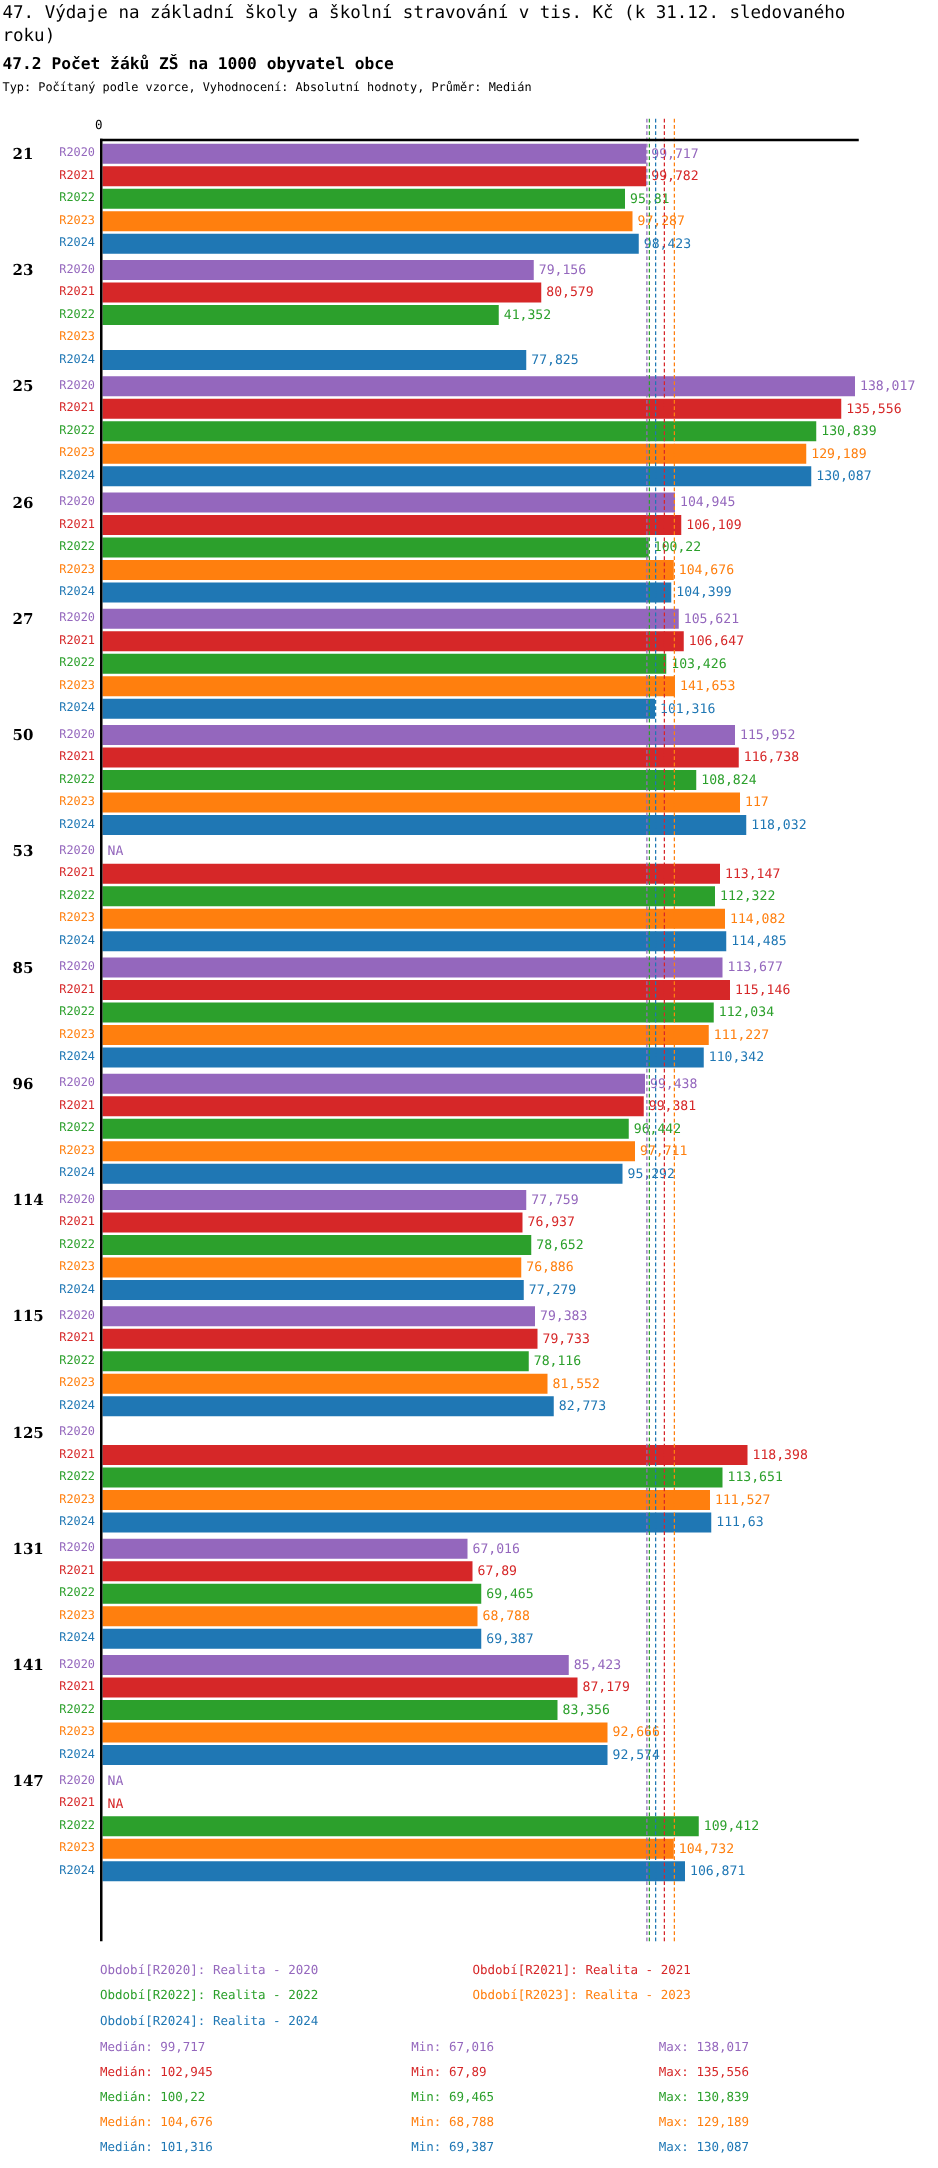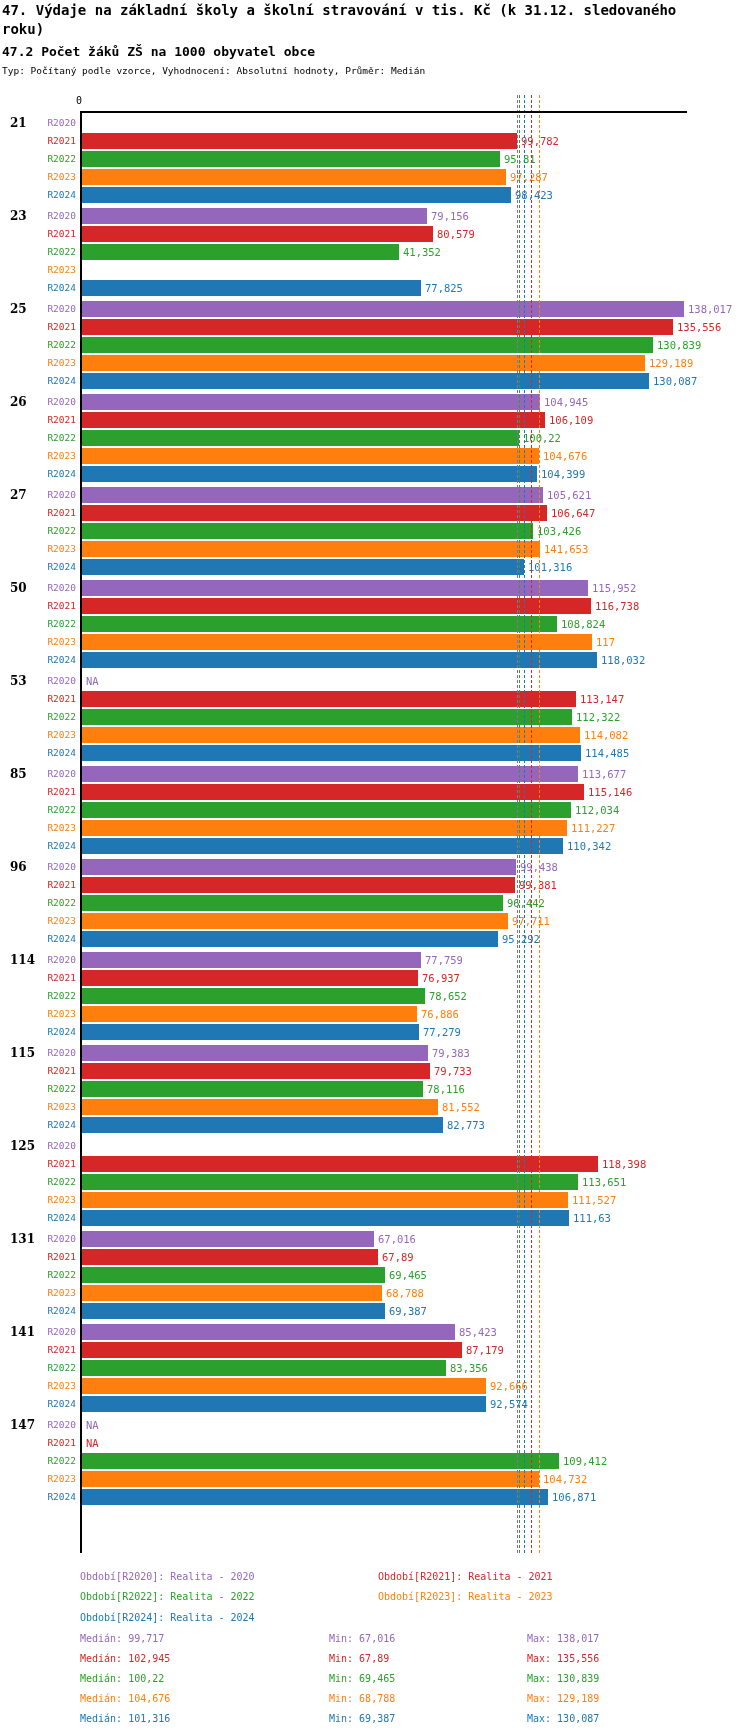--- a/index.html
+++ b/index.html
@@ -1,20 +1,20 @@
 <!DOCTYPE html>
 <html><head>
 <meta charset="utf-8">
 <style>
   html,body { margin:0; padding:0; background:#fff; }
   .page {
     position:relative; width:750px; height:1734px; overflow:hidden;
     background:#fff; font-family:"DejaVu Sans Mono", monospace; color:#000;
   }
-  .title-line { position:absolute; left:2px; font-size:14px; font-weight:bold; white-space:nowrap; }
+  .title-line { position:absolute; left:2px; font-size:14px; font-weight:normal; white-space:nowrap; }
   .subtitle   { position:absolute; left:2px; top:44px; font-size:13px; font-weight:bold; white-space:nowrap; }
   .meta       { position:absolute; left:2px; top:65px; font-size:9.5px; white-space:nowrap; }
   .zero-label { position:absolute; left:76px; top:95px; font-size:10px; }
   .axis-h { position:absolute; left:80px; top:111px; width:607px; height:2px; background:#000; z-index:6; }
   .axis-v { position:absolute; left:80px; top:111px; width:2px; height:1442px; background:#000; z-index:6; }
   .medians { position:absolute; left:0; top:95px; width:750px; height:1458px; z-index:5; pointer-events:none; }
   .median-line { position:absolute; top:0; bottom:0; width:0; border-left:1px dashed; }
   .groups { position:absolute; left:0; top:115px; width:750px; }
   .group { margin-bottom:5px; }
   .row { display:flex; height:16px; margin-bottom:2px; }
@@ -46,20 +46,24 @@
       <div class="median-line" style="left: 519px; border-left-color: rgb(44, 160, 44);"></div>
       <div class="median-line" style="left: 524px; border-left-color: rgb(31, 119, 180);"></div>
       <div class="median-line" style="left: 531px; border-left-color: rgb(214, 39, 40);"></div>
       <div class="median-line" style="left: 539px; border-left-color: rgb(255, 127, 14);"></div>
     </div>
   <div class="groups" id="groups">
       <div class="group">
         <div class="row">
           <span class="cat">21</span>
           <span class="ylabel" style="color: rgb(148, 103, 189);">R2020</span>
+          <div class="zone">
+            <div class="bar" style="width: 435px; background: rgb(148, 103, 189);"></div>
+            <span class="val" style="color: rgb(148, 103, 189);">99,717</span>
+          </div>
         </div>
         <div class="row">
           <span class="cat"></span>
           <span class="ylabel" style="color: rgb(214, 39, 40);">R2021</span>
           <div class="zone">
             <div class="bar" style="width: 435px; background: rgb(214, 39, 40);"></div>
             <span class="val" style="color: rgb(214, 39, 40);">99,782</span>
           </div>
         </div>
         <div class="row">

